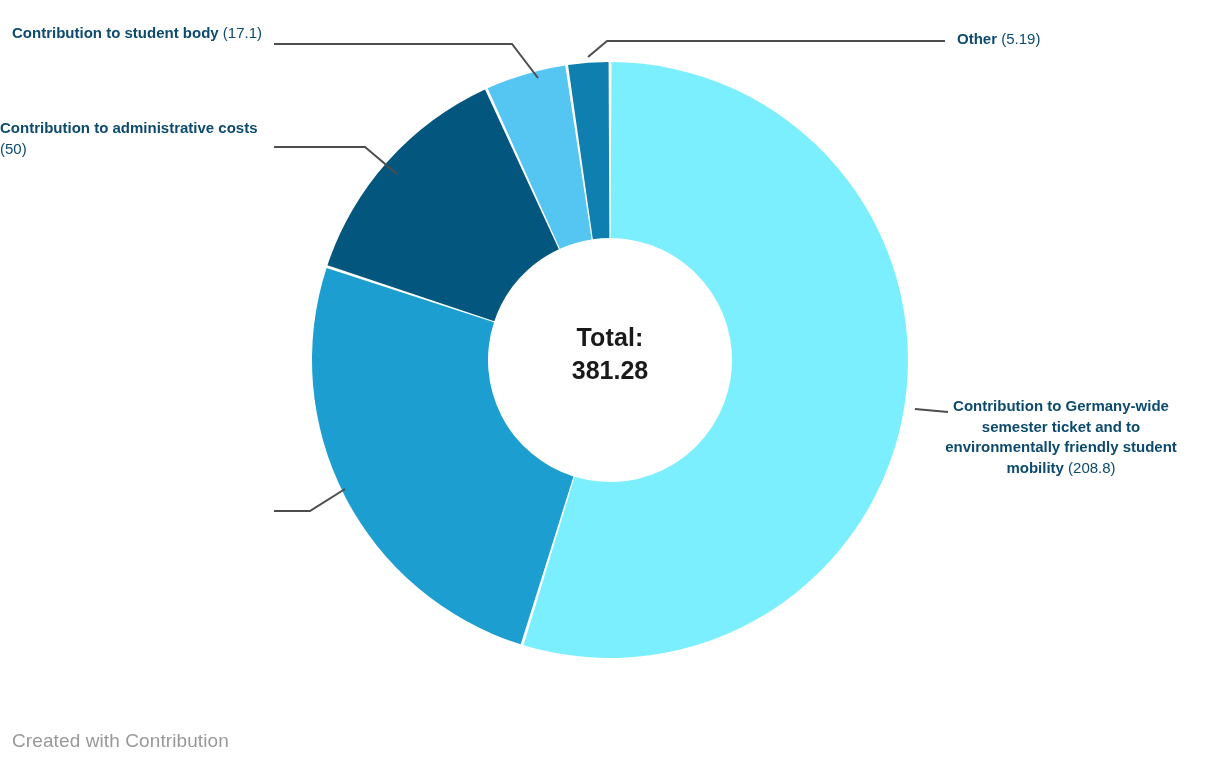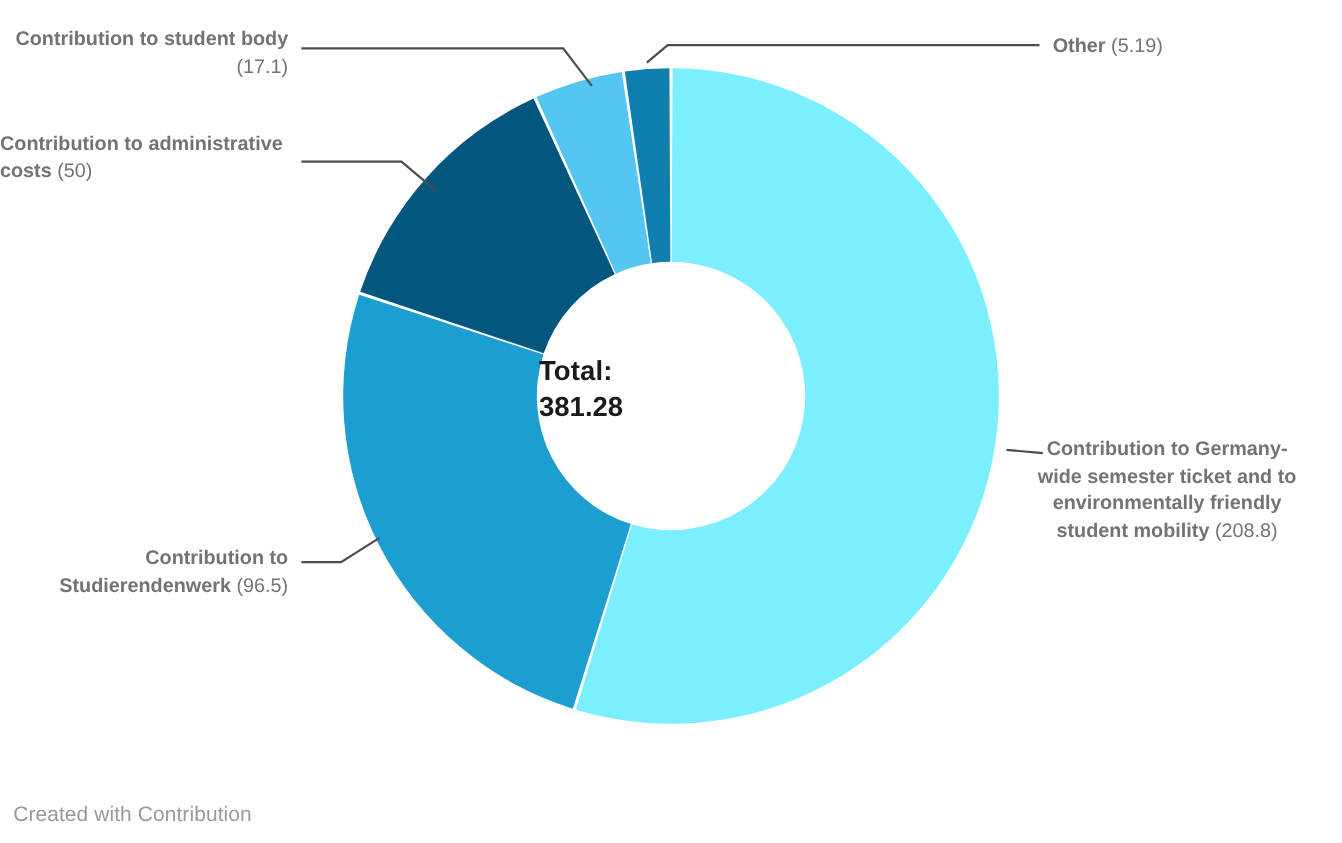--- a/index.html
+++ b/index.html
@@ -34,21 +34,21 @@
     height: 766px;
     display: block;
   }
 
   
   .center-total {
     position: absolute;
     left: 490px;
     top: 322px;
     width: 240px;
-    text-align: left;
+    text-align: center;
     line-height: 1.22;
     pointer-events: none;
   }
   .center-total .ct-label {
     display: block;
     font-size: 25px;
     font-weight: 700;
     color: #1a1a1a;
     letter-spacing: 0.1px;
   }
@@ -56,23 +56,23 @@
     display: block;
     font-size: 25px;
     font-weight: 700;
     color: #1a1a1a;
     margin-top: 2px;
   }
 
   
   .slice-label {
     position: absolute;
-    font-size: 18px;
+    font-size: 15px;
     line-height: 1.37;
-    color: #737373;
+    color: #0c4a6e;
   }
   .slice-label .lbl-name {
     font-weight: 700;
   }
   .slice-label .lbl-value {
     font-weight: 400;
   }
 
   .label-student-body {
     left: 0px;
@@ -152,24 +152,20 @@
   <div class="slice-label label-student-body">
     <span class="lbl-name">Contribution to student body</span>
     <span class="lbl-value">(17.1)</span>
   </div>
 
   <div class="slice-label label-admin-costs">
     <span class="lbl-name">Contribution to administrative costs</span>
     <span class="lbl-value">(50)</span>
   </div>
 
-  <div class="slice-label label-studierendenwerk">
-    <span class="lbl-name">Contribution to Studierendenwerk</span>
-    <span class="lbl-value">(96.5)</span>
-  </div>
 
   <div class="slice-label label-other">
     <span class="lbl-name">Other</span>
     <span class="lbl-value">(5.19)</span>
   </div>
 
   <div class="slice-label label-mobility">
     <span class="lbl-name">Contribution to Germany-wide semester ticket and to environmentally friendly student mobility</span>
     <span class="lbl-value">(208.8)</span>
   </div>

